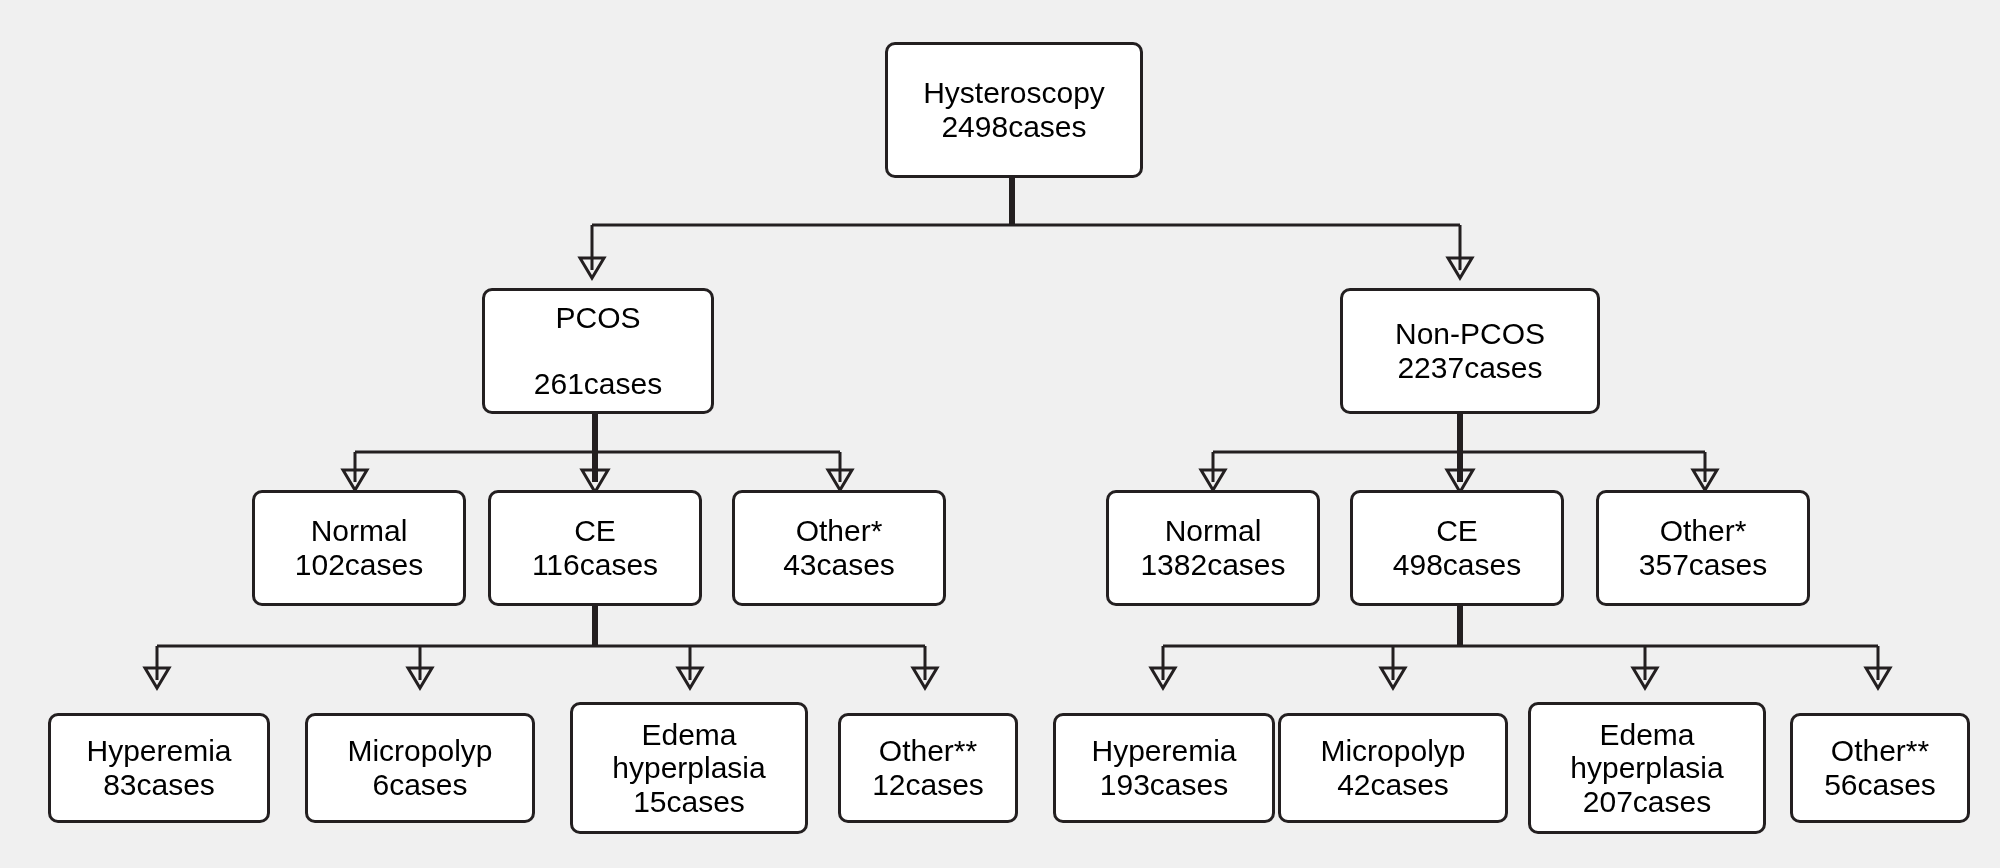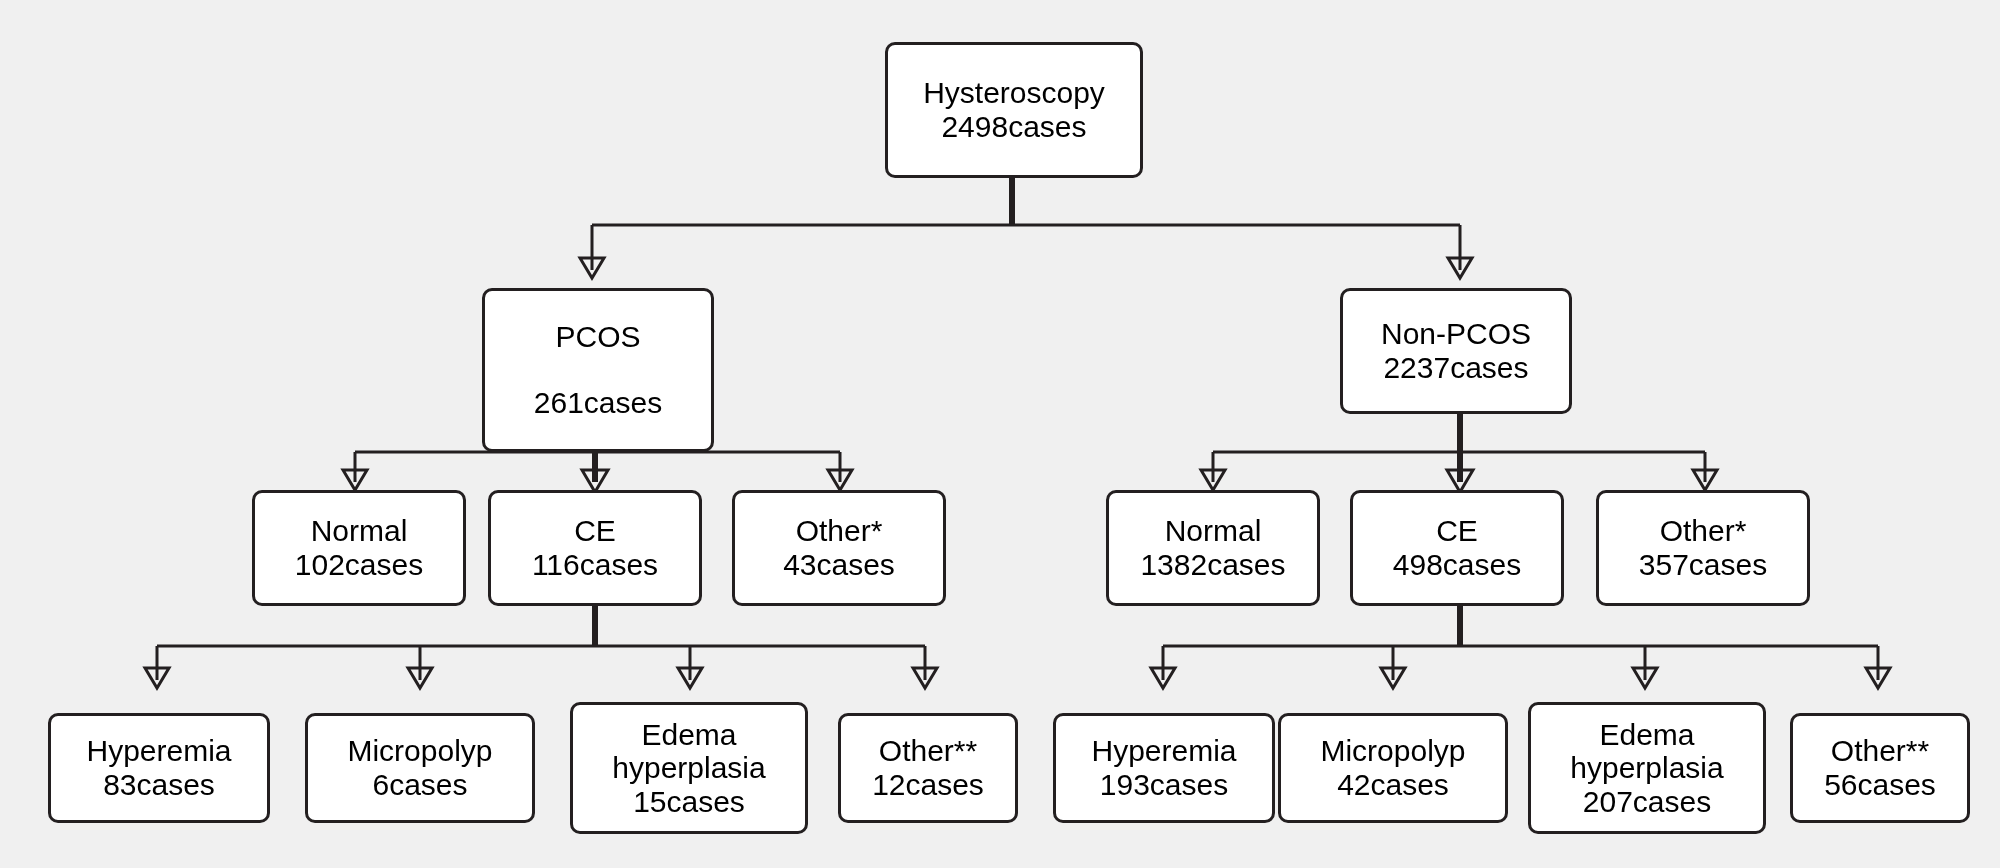--- a/index.html
+++ b/index.html
@@ -109,25 +109,25 @@
     <path class="thin" d="M1633 668 L1645 688 L1657 668 Z" fill="#231f20" stroke="none"></path>
     <path class="thin" d="M1878 646 L1878 680"></path>
     <path class="thin" d="M1866 668 L1878 688 L1890 668 Z" fill="#231f20" stroke="none"></path>
   </svg>
 
   <div class="node" style="left:885px; top:42px; width:258px; height:136px;">
     <span class="ln">Hysteroscopy</span>
     <span class="ln">2498cases</span>
   </div>
 
-  <div class="node" style="left:482px; top:288px; width:232px; height:164px;gap:32px;">
+  <div class="node" style="left:482px; top:288px; width:232px; height:126px;gap:32px;">
     <span class="ln">PCOS</span>
     <span class="ln">261cases</span>
   </div>
-  <div class="node" style="left:1340px; top:288px; width:232px; height:126px;">
+  <div class="node" style="left:1340px; top:288px; width:260px; height:126px;">
     <span class="ln">Non-PCOS</span>
     <span class="ln">2237cases</span>
   </div>
 
   <div class="node" style="left:252px; top:490px; width:214px; height:116px;">
     <span class="ln">Normal</span>
     <span class="ln">102cases</span>
   </div>
   <div class="node" style="left:488px; top:490px; width:214px; height:116px;">
     <span class="ln">CE</span>

